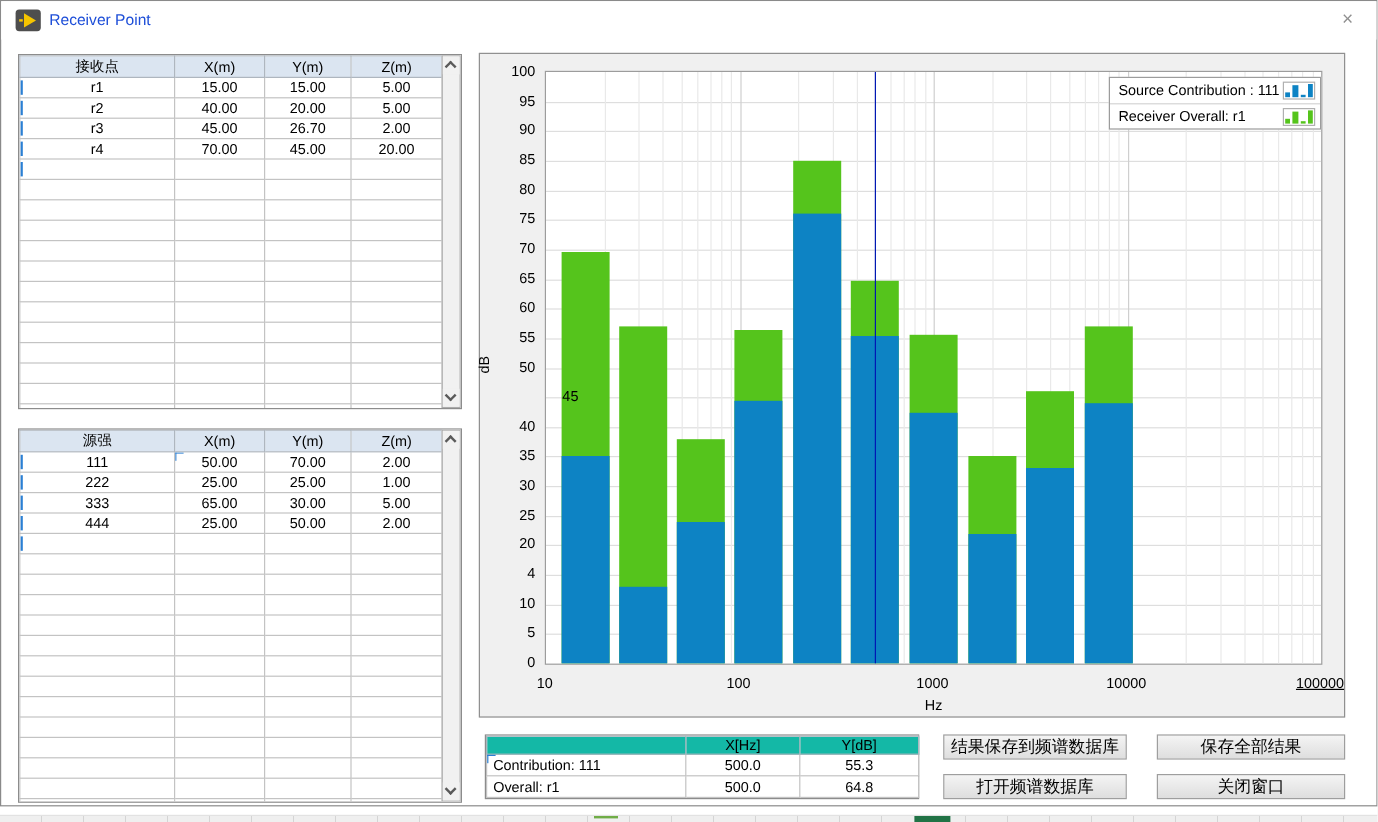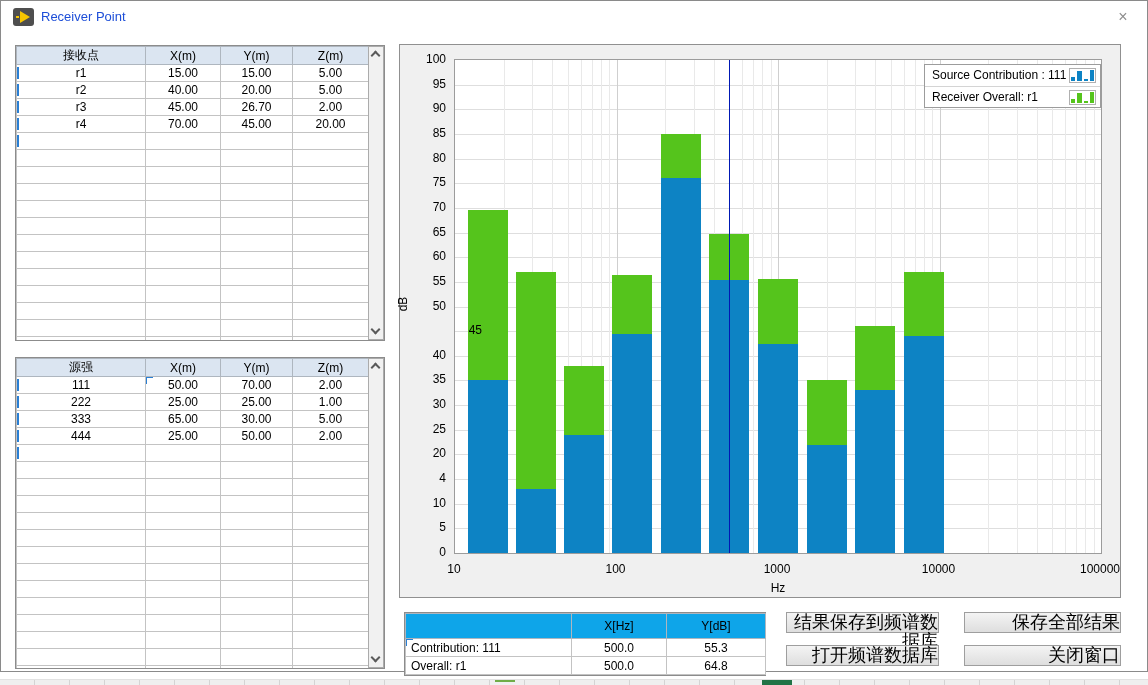--- a/index.html
+++ b/index.html
@@ -87,28 +87,28 @@
   .legend-icon {
     position:absolute; right:4px; top:3px; width:27px; height:15px;
     background:#fff; border:1px solid #b0b0b0;
     display:flex; align-items:flex-end; justify-content:center; gap:2px; padding-bottom:1px;
   }
   .legend-icon span { display:block; }
 
   
   #cursor-panel { position:absolute; left:403px; top:611px; width:362px; background:#fff; border:1px solid #8c8c8c; }
   #cursor-table { border-collapse:collapse; table-layout:fixed; width:360px; font-size:12px; }
-  #cursor-table th { background:#0ea5e9; border:1px solid #aeb6bf; font-weight:normal; height:25px; }
+  #cursor-table th { background:#14b8a6; border:1px solid #aeb6bf; font-weight:normal; height:15px; }
   #cursor-table td { border:1px solid #c3c3c3; height:18px; text-align:center; position:relative; }
   #cursor-table td:first-child { text-align:left; padding-left:5px; }
   #cursor-table col.c0 { width:166px; } #cursor-table col.c1 { width:95px; } #cursor-table col.c2 { width:99px; }
 
   
   .cmd-btn {
-    position:absolute; height:21px; font-size:18px; line-height:19px; text-align:right;
+    position:absolute; height:21px; font-size:14px; line-height:19px; text-align:center;
     background:linear-gradient(#f4f4f4,#dedede); border:1px solid #9e9e9e; color:#000;
   }
   #btn-save-db { left:785px; top:611px; width:153px; }
   #btn-save-all { left:963px; top:611px; width:157px; }
   #btn-open-db { left:785px; top:644px; width:153px; }
   #btn-close   { left:963px; top:644px; width:157px; }
 
   
   #desktop-strip {
     position:absolute; left:0; top:679px; width:1148px; height:6px;
@@ -511,21 +511,21 @@
       <div class="ytick" style="top: 130.3px;">75</div>
       <div class="ytick" style="top: 105.6px;">80</div>
       <div class="ytick" style="top: 81px;">85</div>
       <div class="ytick" style="top: 56.3px;">90</div>
       <div class="ytick" style="top: 31.7px;">95</div>
       <div class="ytick" style="top: 7px;">100</div>
       <div class="xtick" style="left: 14px; top: 517px;">10</div>
       <div class="xtick" style="left: 175.5px; top: 517px;">100</div>
       <div class="xtick" style="left: 337px; top: 517px;">1000</div>
       <div class="xtick" style="left: 498.5px; top: 517px;">10000</div>
-      <div class="xtick" style="left: 660px; top: 517px;">100000</div>
+      <div class="xtick" style="left: 660px; top: 517px; text-decoration: underline;">100000</div>
     </div>
 
   <div id="cursor-panel">
     <table id="cursor-table">
       <colgroup>
           <col class="c0">
           <col class="c1">
           <col class="c2">
         </colgroup>
       <thead>

